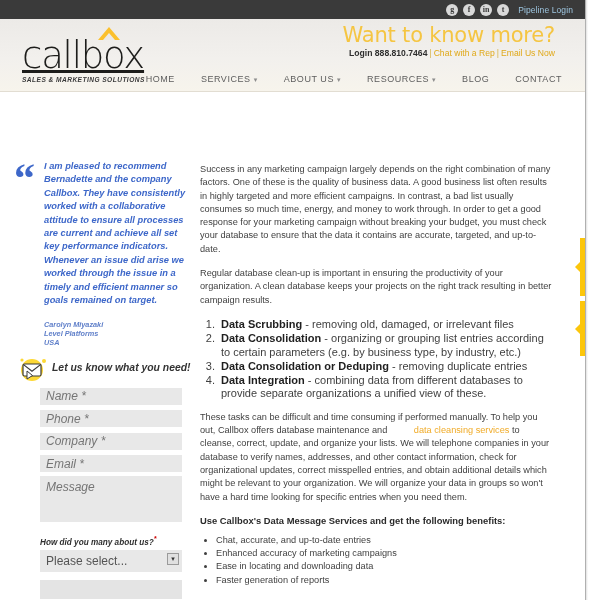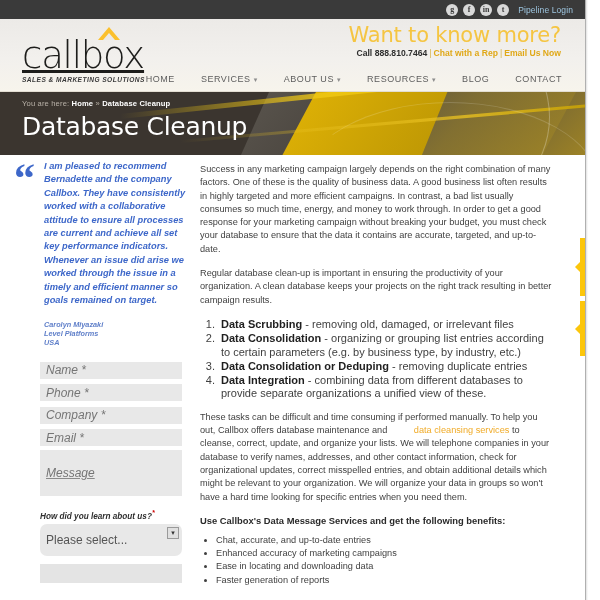--- a/index.html
+++ b/index.html
@@ -49,29 +49,29 @@
     border-bottom:7px solid #eceae7;
   }
   .logo-text {
     font-family: "DejaVu Sans", sans-serif; font-size: 37px; font-weight: 300;
     color: #1d1d1b; letter-spacing: -1.2px; line-height: 38px; margin-top: 10px; text-decoration: underline;
   }
   .logo-tag {
     font-size: 6.6px; font-style: italic; font-weight: bold; color: #3a3a3a;
     letter-spacing: .45px; margin-top: 1px; white-space: nowrap;
   }
-  .cta-block { position: absolute; right: 24px; top: 4px; text-align: right; }
+  .cta-block { position: absolute; right: 30px; top: 4px; text-align: right; }
   .cta-head {
     font-size: 21px; color: #f5c542; font-weight: 400; letter-spacing: -.2px;
     line-height: 24px; font-family: "DejaVu Sans", sans-serif;
   }
   .cta-sub { font-size: 8.6px; margin-top: 1px; white-space: nowrap; }
   .cta-sub .dark { color: #2e2e2e; font-weight: bold; }
   .cta-sub .sep { color: #d7b44a; margin: 0 2px; }
-  .cta-sub a { color: #e0a818; font-weight: bold; text-decoration: none; cursor: pointer; text-align: right; }
+  .cta-sub a { color: #e0a818; font-weight: normal; text-decoration: none; cursor: pointer; text-align: right; }
 
   .nav {
     position: absolute; right: 10px; bottom: 4px;
     display: flex; align-items: center; gap: 0px;
   }
   .nav-item {
     font-size: 9px; color: #5d5d5d; letter-spacing: .55px;
     padding: 3px 13px; cursor: pointer; white-space: nowrap;
   }
   .nav-item .caret { font-size: 7px; margin-left: 3px; color: #8d8d8d; }
@@ -149,29 +149,29 @@
     position: absolute; left: 34px; top: 2px;
     font-size: 10.4px; font-style: italic; font-weight: bold; color: #333;
   }
   .fields { margin-left: 40px; width: 142px; }
   .fld {
     width: 142px; height: 17px; background: #e8e8e8; border: none;
     margin-bottom: 4px; padding: 0 6px;
     font-size: 12px; font-style: italic; color: #8a8a8a;
     font-family: "Liberation Sans", sans-serif; outline: none;
   }
-  textarea.fld { height: 46px; padding-top: 16px; resize: none; text-decoration: underline; }
+  textarea.fld { height: 46px; padding-top: 4px; resize: none; }
   .q-label {
     font-size: 8.2px; font-style: italic; font-weight: bold; color: #2f2f2f;
     margin: 5px 0 3px 0;
   }
   .q-label sup { color: #cc0000; font-size: 7px; }
   select.fld {
-    height: 32px; background: #e8e8e8; font-style: normal; color: #555;
-    -webkit-appearance: none; appearance: none; padding-right: 18px; border-radius: 7px;
+    height: 22px; background: #e8e8e8; font-style: normal; color: #555;
+    -webkit-appearance: none; appearance: none; padding-right: 18px;
   }
   .select-wrap { position: relative; width: 142px; }
   .select-arrow {
     position: absolute; right: 3px; top: 3px; width: 12px; height: 12px;
     background: #e0e0e0; border: 1px solid #9a9a9a;
     font-size: 7px; line-height: 10px; text-align: center; color: #333;
     pointer-events: none;
   }
   .captcha-img { width: 142px; height: 19px; background: #e4e4e4; margin: 4px 0 4px 0; }
 
@@ -231,75 +231,69 @@
   <div class="header">
     <div class="logo-wrap">
       <div class="logo-chev"></div>
       <div class="logo-text">callbox</div>
       <div class="logo-tag">SALES &amp; MARKETING SOLUTIONS</div>
     </div>
 
     <div class="cta-block">
       <div class="cta-head">Want to know more?</div>
       <div class="cta-sub">
-        <span class="dark">Call 888.810.7464</span><span class="sep">|</span><a>Chat with a Rep</a><span class="sep">|</span><a>Email Us Now</a>
+        <span class="dark">Login 888.810.7464</span><span class="sep">|</span><a>Chat with a Rep</a><span class="sep">|</span><a>Email Us Now</a>
       </div>
     </div>
 
     <div class="nav">
       <div class="nav-item"><span>HOME</span></div>
       <div class="nav-item"><span>SERVICES</span><span class="caret">▾</span></div>
       <div class="nav-item"><span>ABOUT US</span><span class="caret">▾</span></div>
       <div class="nav-item"><span>RESOURCES</span><span class="caret">▾</span></div>
       <div class="nav-item"><span>BLOG</span></div>
       <div class="nav-item"><span>CONTACT</span></div>
     </div>
   </div>
 
-  <div class="banner">
-    <div class="g5"></div>
-    <div class="g1"></div>
-    <div class="g2"></div>
-    <div class="g3"></div>
-    <div class="g4"></div>
-    <div class="arc"></div>
-    <div class="arc2"></div>
-
-    <div class="breadcrumb">
-      <span>You are here:</span>
-      <span class="crumb-link">Home</span>
-      <span>»</span>
-      <b>Database Cleanup</b>
-    </div>
-    <div class="page-title">Database Cleanup</div>
-  </div>
 
   <div class="sidebar">
 
     <div class="testimonial">
       <div class="quote-mark">“</div>
       <div class="testimonial-text">I am pleased to recommend Bernadette and the company Callbox. They have consistently worked with a collaborative attitude to ensure all processes are current and achieve all set key performance indicators. Whenever an issue did arise we worked through the issue in a timely and efficient manner so goals remained on target.</div>
       <div class="testimonial-author">
         <div>Carolyn Miyazaki</div>
         <div>Level Platforms</div>
         <div>USA</div>
       </div>
     </div>
 
     <div class="formbox">
+      <div class="form-head">
+        <svg class="env-icon" viewBox="0 0 30 26">
+          <circle cx="14" cy="12" r="11" fill="#fdd835"></circle>
+          <circle cx="26" cy="3" r="2" fill="#fdd835"></circle>
+          <circle cx="4" cy="2" r="1.6" fill="#fdd835"></circle>
+          <rect x="5" y="6" width="18" height="12" rx="1.5" fill="#ffffff" stroke="#3a3a3a" stroke-width="1.2"></rect>
+          <path d="M5.5 6.6 L14 13.2 L22.5 6.6" fill="none" stroke="#3a3a3a" stroke-width="1.2"></path>
+          <path d="M9 21 L9 13 L14.5 17.5 Z" fill="#ffffff" stroke="#3a3a3a" stroke-width="1"></path>
+        </svg>
+        <div class="form-head-text">Let us know what you need!</div>
+      </div>
 
       <div class="fields">
         <input class="fld" type="text" placeholder="Name *" style="">
         <input class="fld" type="text" placeholder="Phone *" style="">
         <input class="fld" type="text" placeholder="Company *" style="">
         <input class="fld" type="text" placeholder="Email *" style="">
         <textarea class="fld" placeholder="Message" style=""></textarea>
 
         <div class="q-label">
-          <span>How did you learn about us?</span><sup>*</sup>
+          <span>How did you many about us?</span><sup>*</sup>
         </div>
 
         <div class="select-wrap">
           <select class="fld">
             <option>Please select...</option>
           </select>
           <div class="select-arrow">▾</div>
         </div>
 
         <div class="captcha-img"></div>

